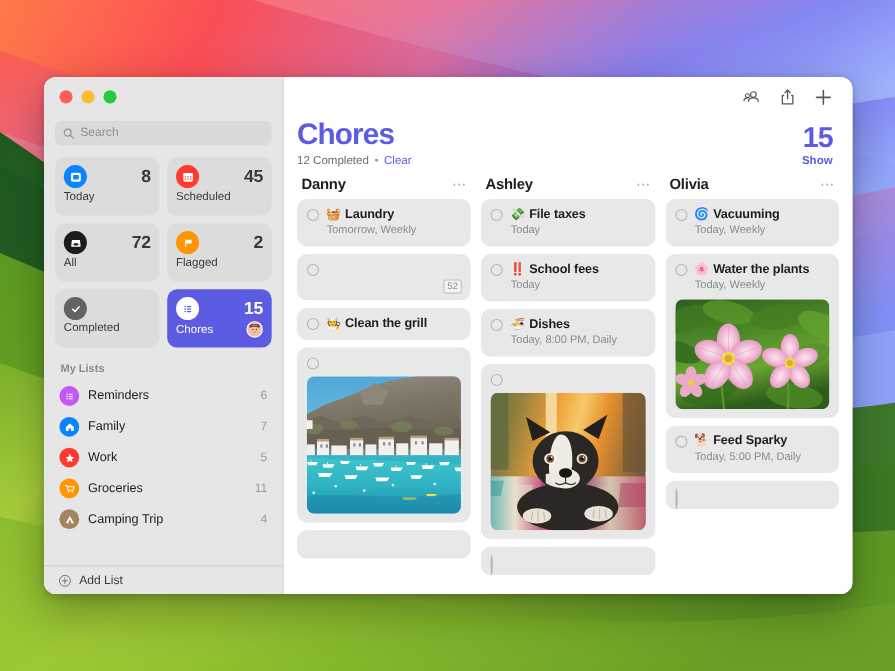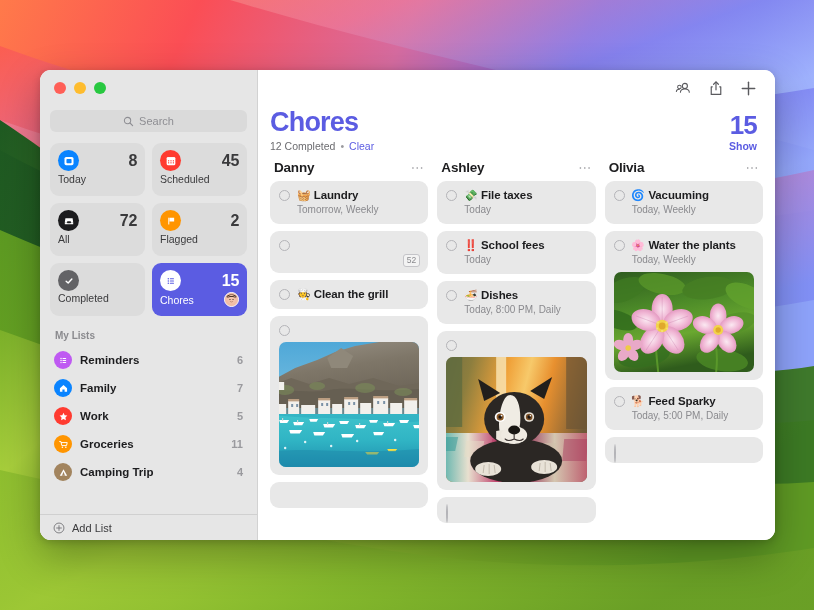--- a/index.html
+++ b/index.html
@@ -33,21 +33,21 @@
     border-right:1px solid #d2d2d2;
   }
   .traffic { display:flex; gap:8px; padding:12px 0 0 14px; }
   .tl { width:12px; height:12px; border-radius:50%; }
   .tl.r { background:#ff5f57; }
   .tl.y { background:#febc2e; }
   .tl.g { background:#28c840; }
 
   .searchbar {
     margin:16px 10px 0 10px; height:22px; border-radius:6px;
-    background:#dadada; display:flex; align-items:center; padding:0 7px; gap:5px;justify-content:center;
+    background:#dadada; display:flex; align-items:center; padding:0 7px; gap:5px;
   }
   .searchbar .ph { font-size:11px; color:#8e8e93; }
 
   .tiles { display:grid; grid-template-columns:1fr 1fr; gap:7px; padding:11px 10px 0 10px; }
   .tile {
     background:#dcdcdc; border-radius:9px; height:53px;
     padding:7px 8px 0 8px; position:relative; cursor:default;
   }
   .tile.sel { background:#5b5ce2; }
   .tile .trow { display:flex; align-items:flex-start; justify-content:space-between; }
@@ -60,21 +60,21 @@
   .bubble { width:21px; height:21px; border-radius:50%; display:flex; align-items:center; justify-content:center; }
 
   .avatar {
     width:15px; height:15px; border-radius:50%;
     background:#f0b8a2; border:1.3px solid #fff;
     display:flex; align-items:center; justify-content:center; overflow:hidden;
   }
 
   .mylists-hd { font-size:10px; color:#8a8a8e; font-weight:600; padding:14px 0 5px 15px; }
 
-  #lists { flex:1; overflow:hidden; padding:0 8px;font-weight:bold; }
+  #lists { flex:1; overflow:hidden; padding:0 8px; }
   .listrow { display:flex; align-items:center; gap:8px; height:28px; padding:0 6px; border-radius:6px; }
   .licon { width:18px; height:18px; border-radius:50%; flex:0 0 18px; display:flex; align-items:center; justify-content:center; }
   .lname { font-size:11.5px; color:#1d1d1f; flex:1; }
   .lcount { font-size:11px; color:#9a9a9e; }
 
   #addlist {
     height:26px; border-top:1px solid #d0d0d0;
     display:flex; align-items:center; gap:7px; padding:0 13px;
     background:#e6e6e6;
     margin-top:31px;

